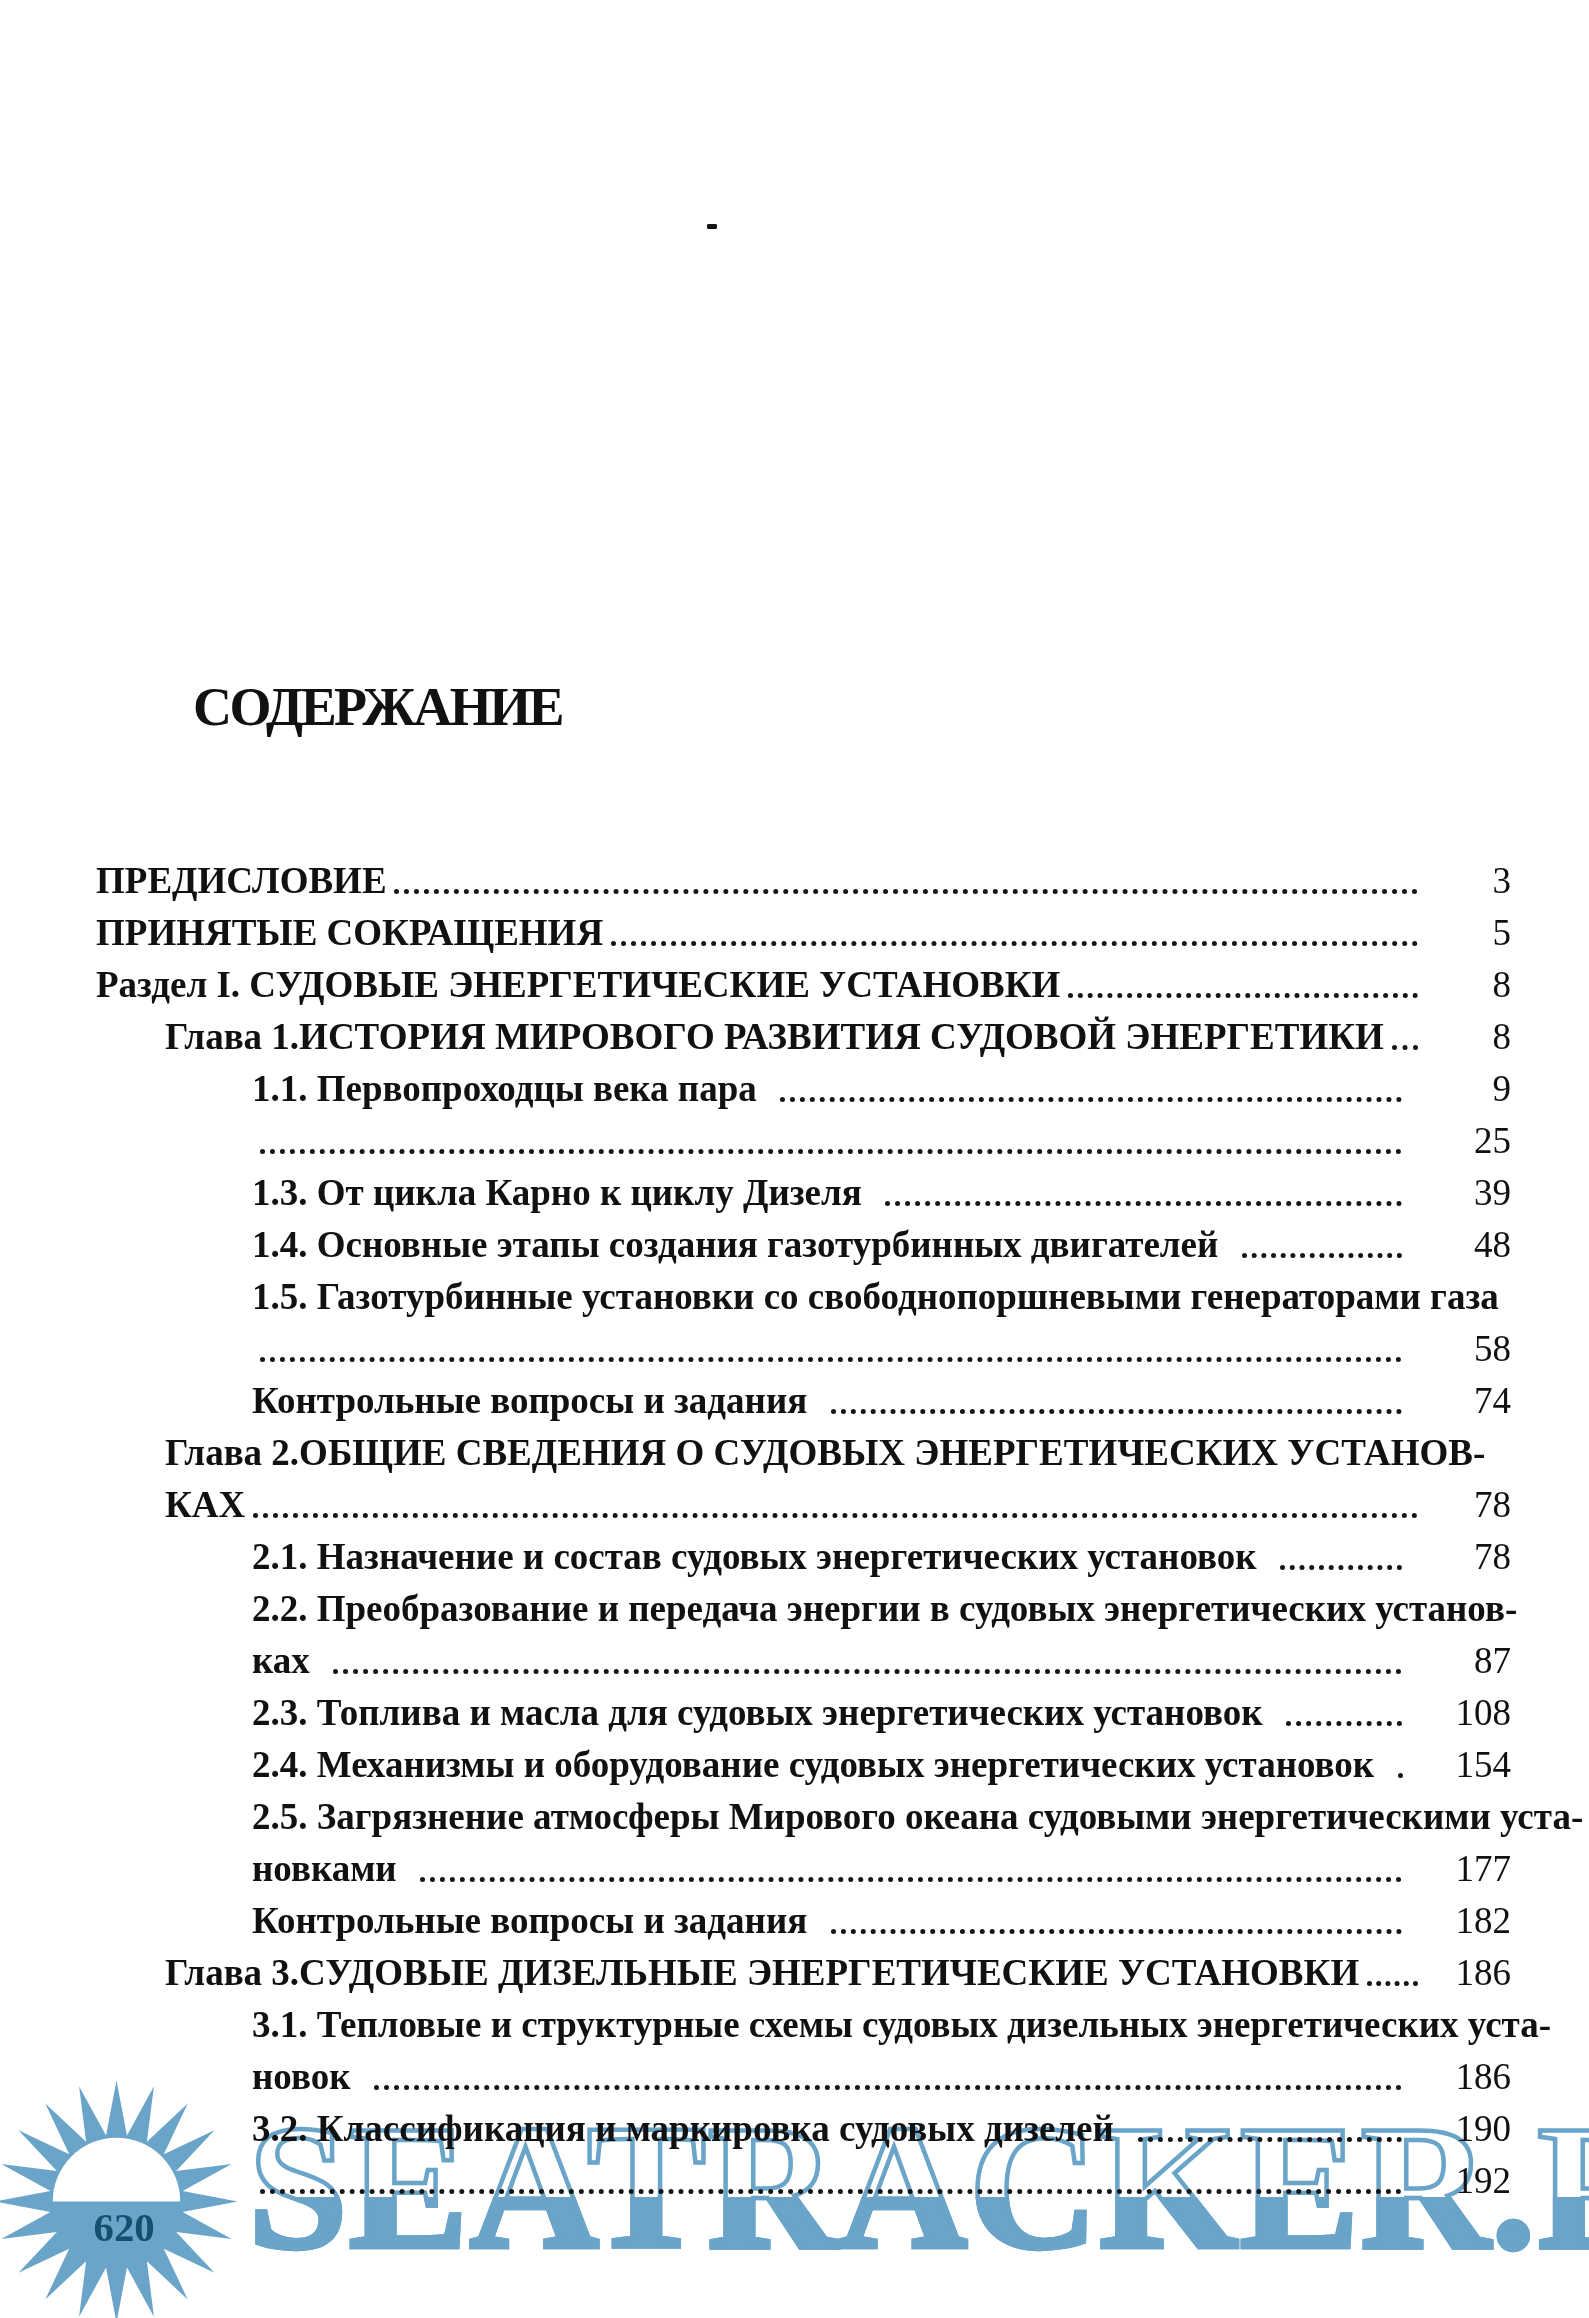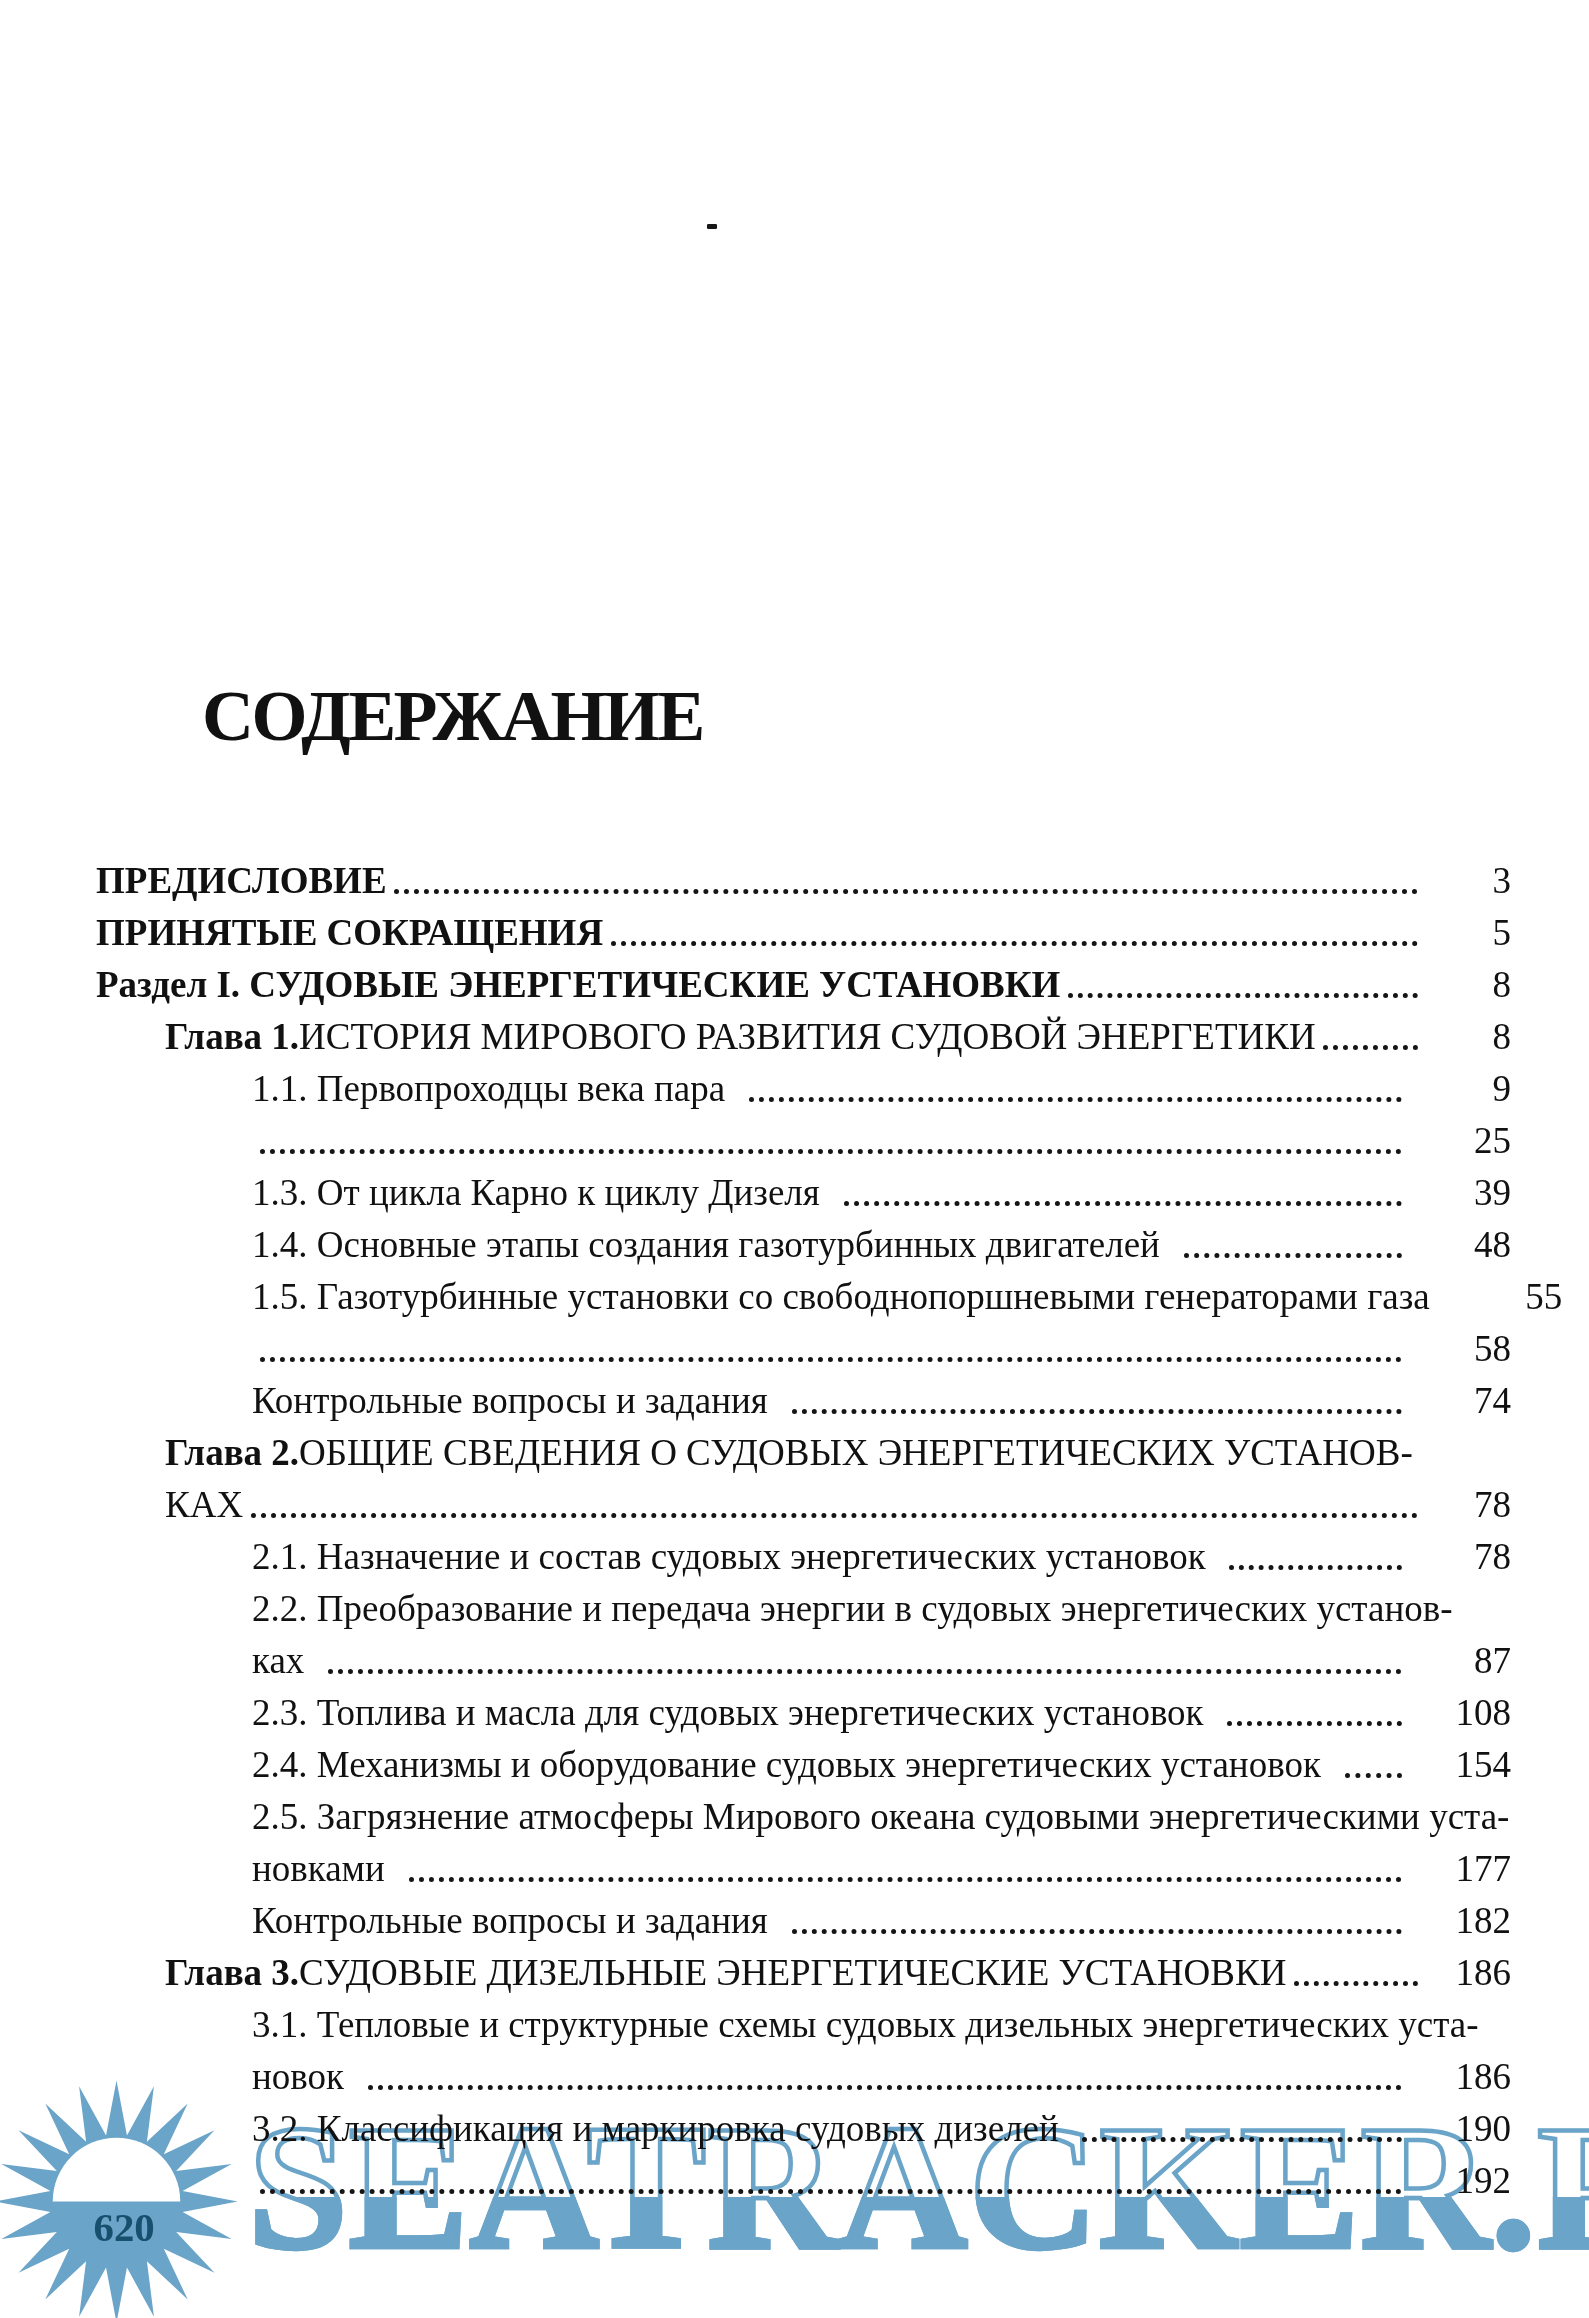--- a/index.html
+++ b/index.html
@@ -6,32 +6,32 @@
   body{
     width:1589px;height:2319px;position:relative;overflow:hidden;
     background:#ffffff;
     font-family:"Liberation Serif","DejaVu Serif",serif;
     color:#111111;
   }
   
   .speck{position:absolute;left:707px;top:224px;width:10.2px;height:4.5px;background:#161616;border-radius:1.3px;z-index:3;}
   
   .toc-title{
-    position:absolute;left:193px;top:668px;z-index:2;margin:9px;
-    font-size:72px;line-height:78px;font-weight:bold;letter-spacing:-2.6px;
+    position:absolute;left:193px;top:668px;z-index:2;margin:0;
+    font-size:54px;line-height:78px;font-weight:bold;letter-spacing:-2.6px;
     white-space:nowrap;
   }
   
   .toc{
     position:absolute;left:96px;top:855px;width:1415px;z-index:2;
     font-size:37px;line-height:52px;
   }
   .row{display:flex;align-items:center;height:52px;white-space:nowrap;}
   .row .pre{font-weight:bold;}
-  .row .t{font-weight:normal;}
+  .row .t{font-weight:bold;}
   .lvl0{margin-left:0;}
   .lvl1{margin-left:69px;}
   .lvl2{margin-left:140px;gap:16px;}
   .leader{
     flex:1 1 auto;min-width:0;align-self:flex-end;
     border-bottom:5.1px dotted #151515;
     margin:0 3.8px 12.8px 7.7px;height:0;
   }
   .pg{flex:0 0 auto;min-width:89px;text-align:right;font-weight:normal;}
   

